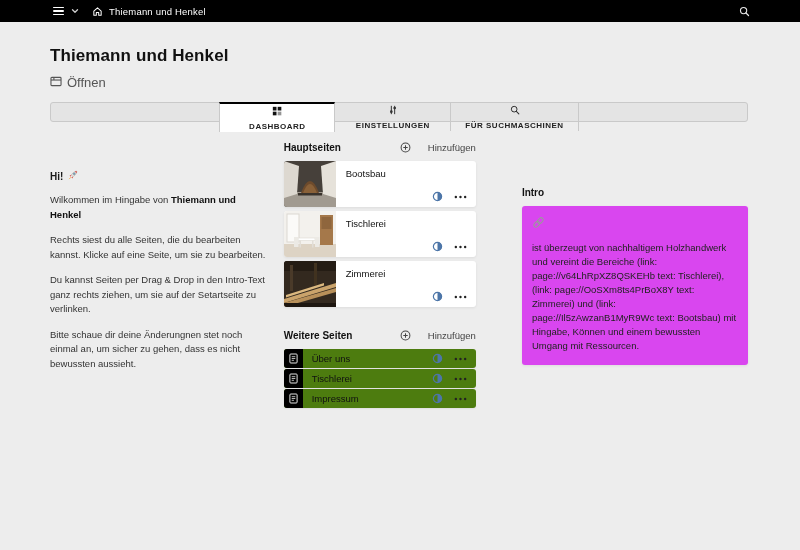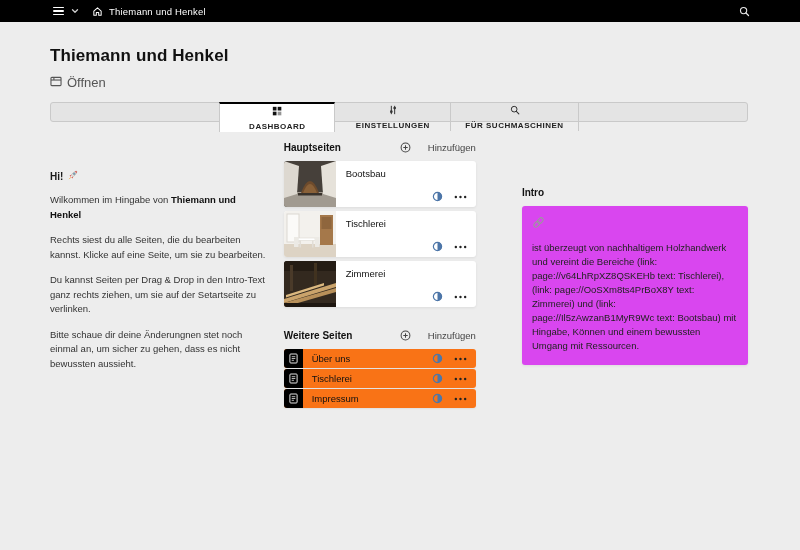--- a/index.html
+++ b/index.html
@@ -78,21 +78,21 @@
     background:#fff; border-radius:3px; height:46px; margin-bottom:4px;
     display:flex; overflow:hidden; position:relative;
     box-shadow:0 1px 3px rgba(0,0,0,.07);
   }
   .thumb { width:52px; height:46px; flex:none; }
   .card .title { font-size:9.5px; color:#111; padding:7px 0 0 10px; }
   .meta { position:absolute; right:9px; bottom:5px; display:flex; align-items:center; gap:11px; }
 
   
   .row {
-    background:#f97316; border-radius:3px; height:19px; margin-bottom:1px;
+    background:#4d7c0f; border-radius:3px; height:19px; margin-bottom:1px;
     display:flex; align-items:center; overflow:hidden; position:relative;
     box-shadow:0 1px 2px rgba(0,0,0,.06);
   }
   .row .sq { width:19px; height:19px; background:#000; flex:none; display:flex; align-items:center; justify-content:center; }
   .row .title { font-size:9.5px; color:#111; padding-left:9px; }
   .row .meta { position:static; margin-left:auto; padding-right:9px; display:flex; align-items:center; gap:11px; }
 
   .sec-weitere { margin-top:23px; }
 
   

